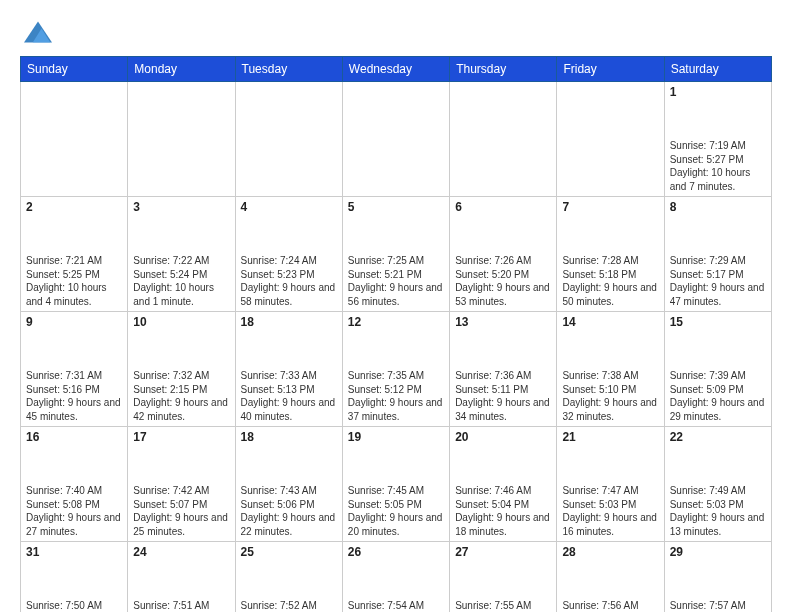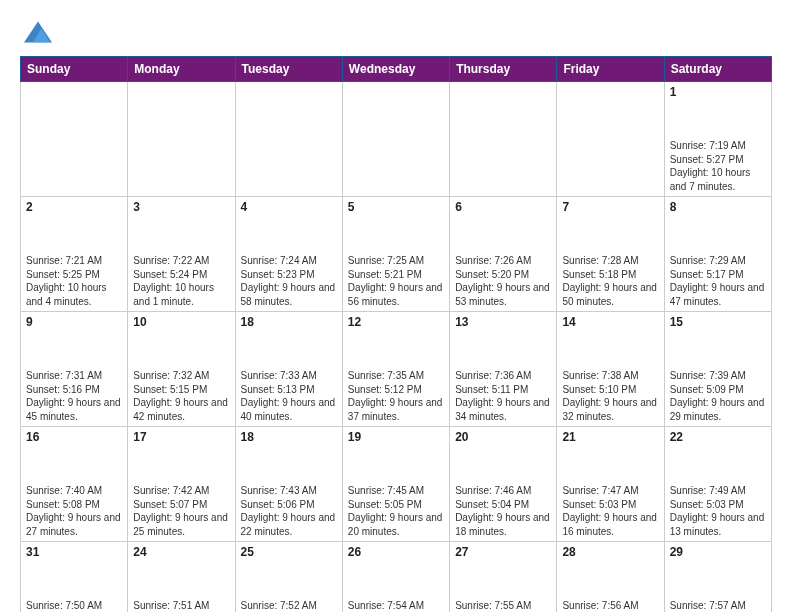--- a/index.html
+++ b/index.html
@@ -46,24 +46,24 @@
     .location {
       font-size: 14px;
       color: #444;
     }
     .calendar {
       width: 100%;
       border-collapse: collapse;
       border: 1px solid #aaa;
     }
     .calendar th {
-      background: #701a75;
+      background: #1d4ed8;
       color: #fff;
       font-size: 12px;
-      font-weight: bold;
+      font-weight: normal;
       padding: 5px 6px;
       text-align: left;
       border: 1px solid #1a5a9a;
     }
     .calendar td {
       vertical-align: top;
       border: 1px solid #ccc;
       padding: 3px 5px;
       width: calc(100% / 7);
       min-height: 70px;
@@ -189,21 +189,21 @@
         <tr class="week-row">
           <td>
             <span class="day-num">9</span>
             <div class="day-info">Sunrise: 7:31 AM
 Sunset: 5:16 PM
 Daylight: 9 hours and 45 minutes.</div>
           </td>
           <td>
             <span class="day-num">10</span>
             <div class="day-info">Sunrise: 7:32 AM
-Sunset: 5:15 PM
+Sunset: 2:15 PM
 Daylight: 9 hours and 42 minutes.</div>
           </td>
           <td>
             <span class="day-num">18</span>
             <div class="day-info">Sunrise: 7:33 AM
 Sunset: 5:13 PM
 Daylight: 9 hours and 40 minutes.</div>
           </td>
           <td>
             <span class="day-num">12</span>

